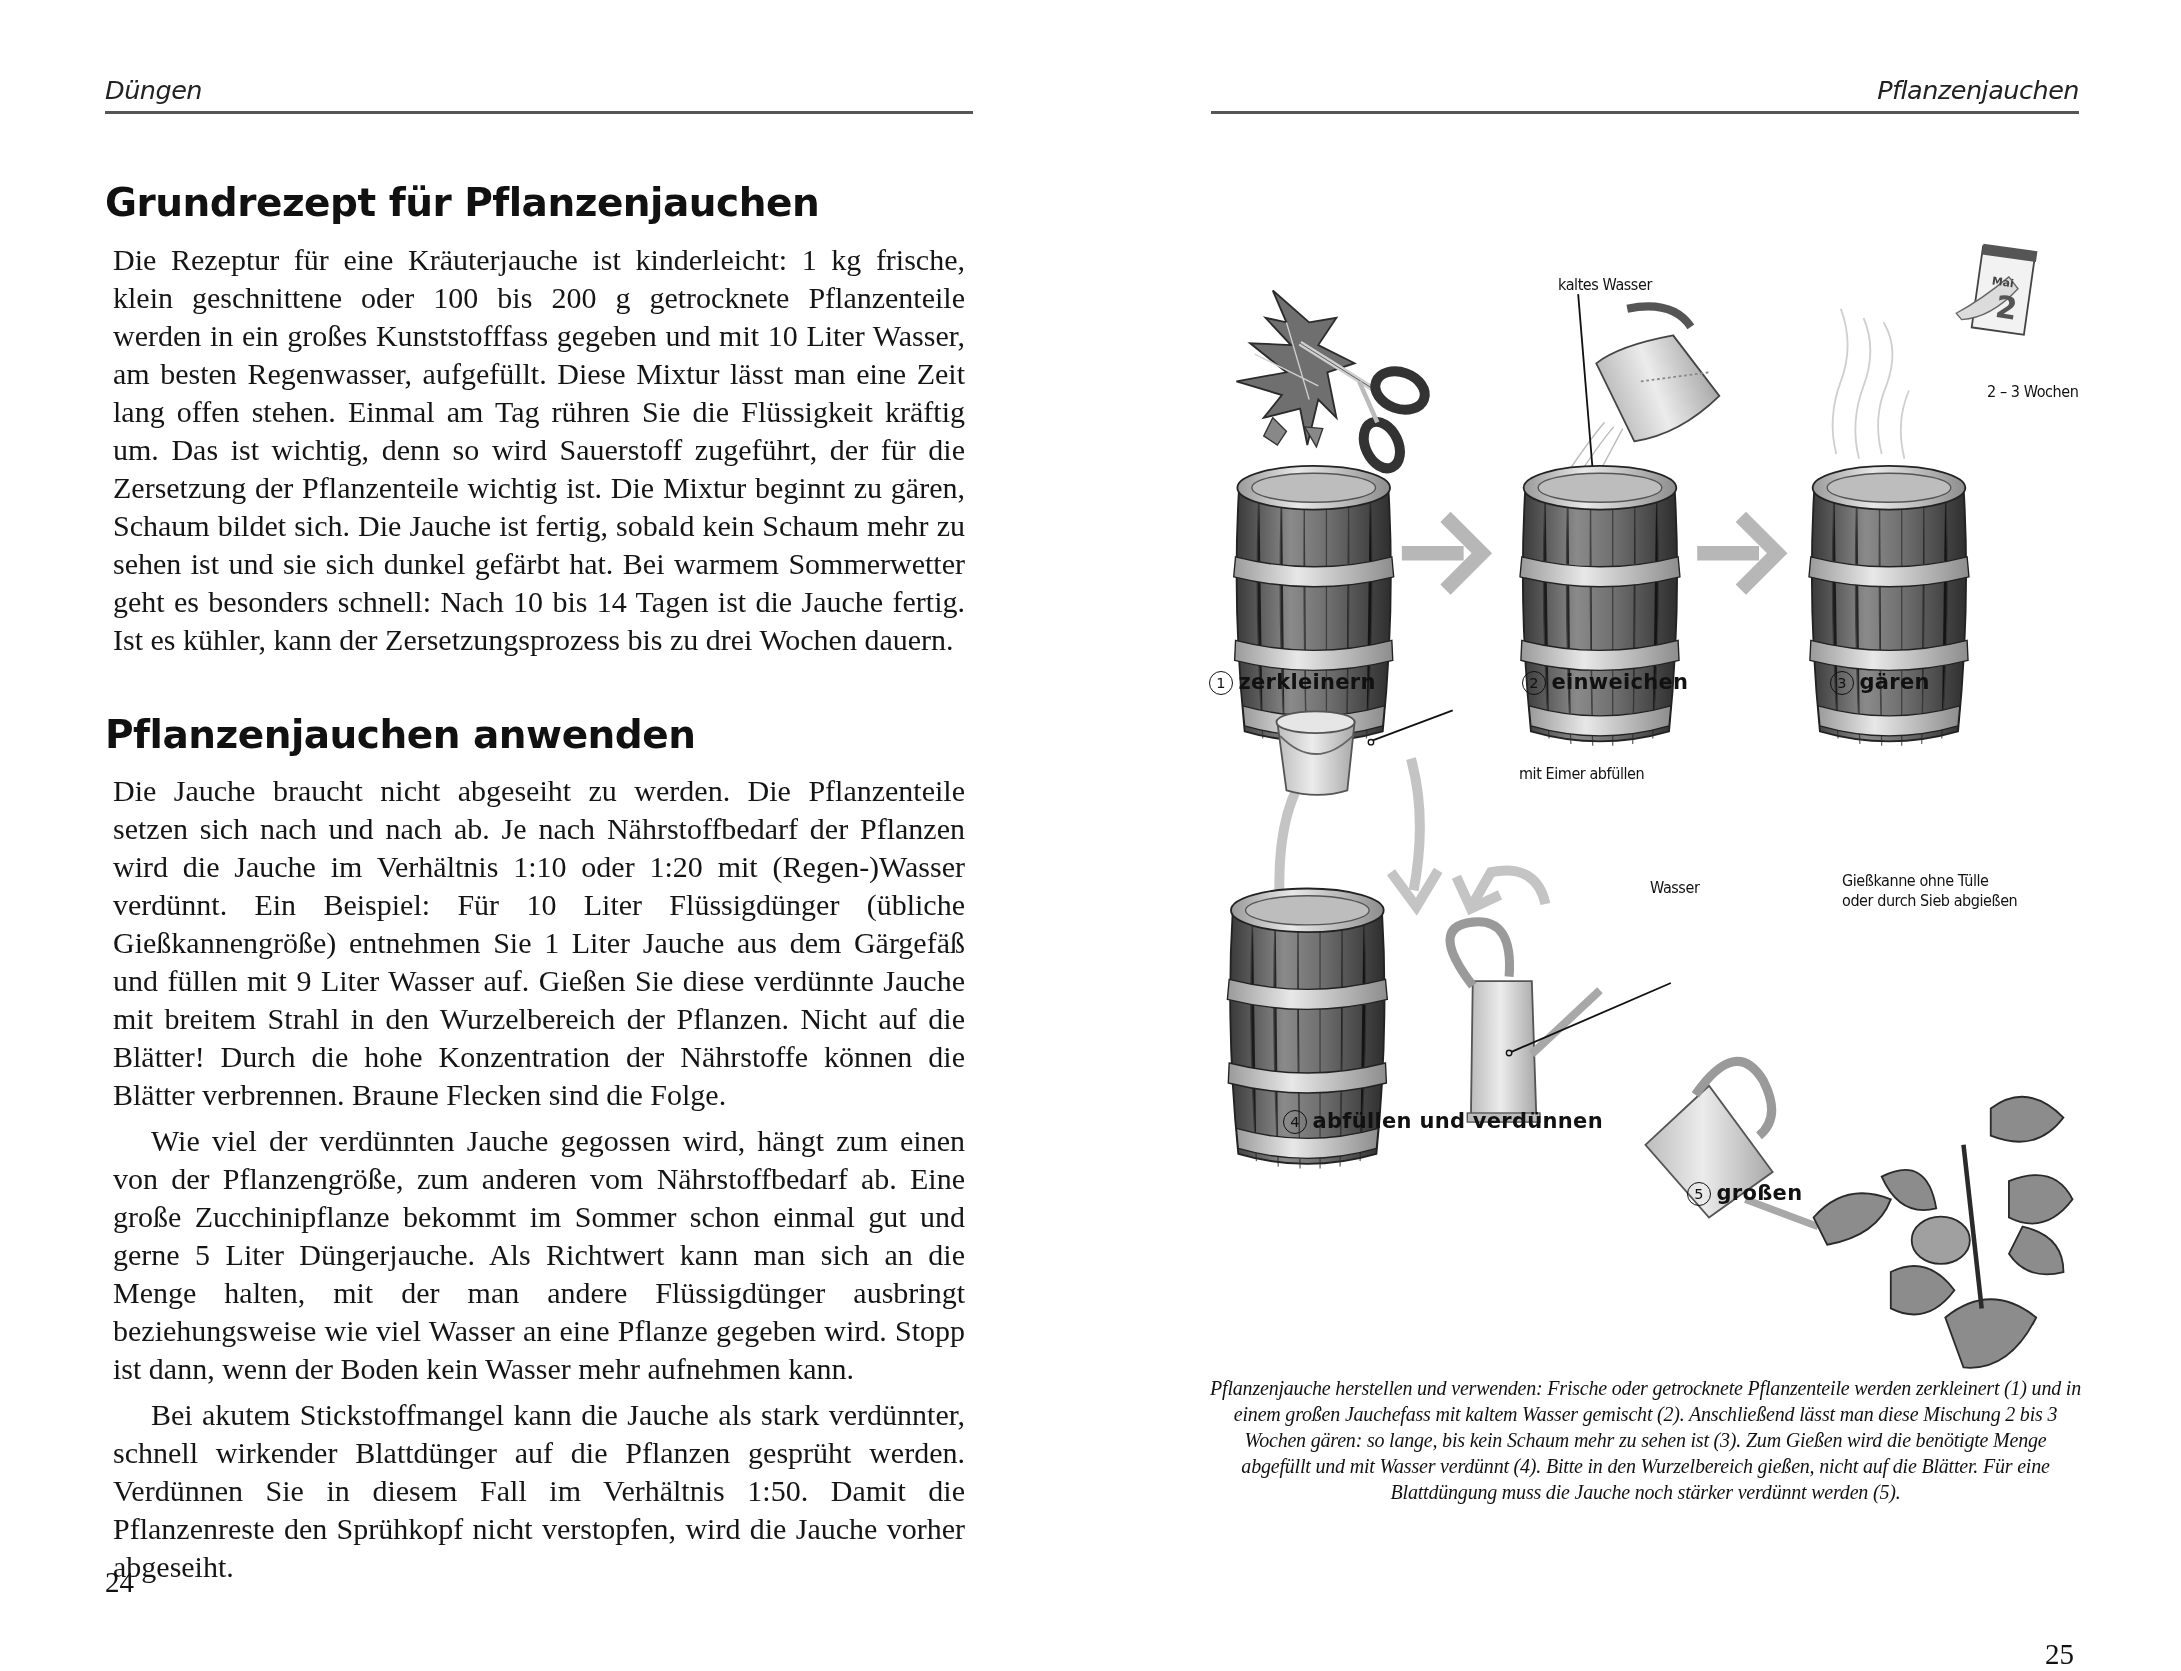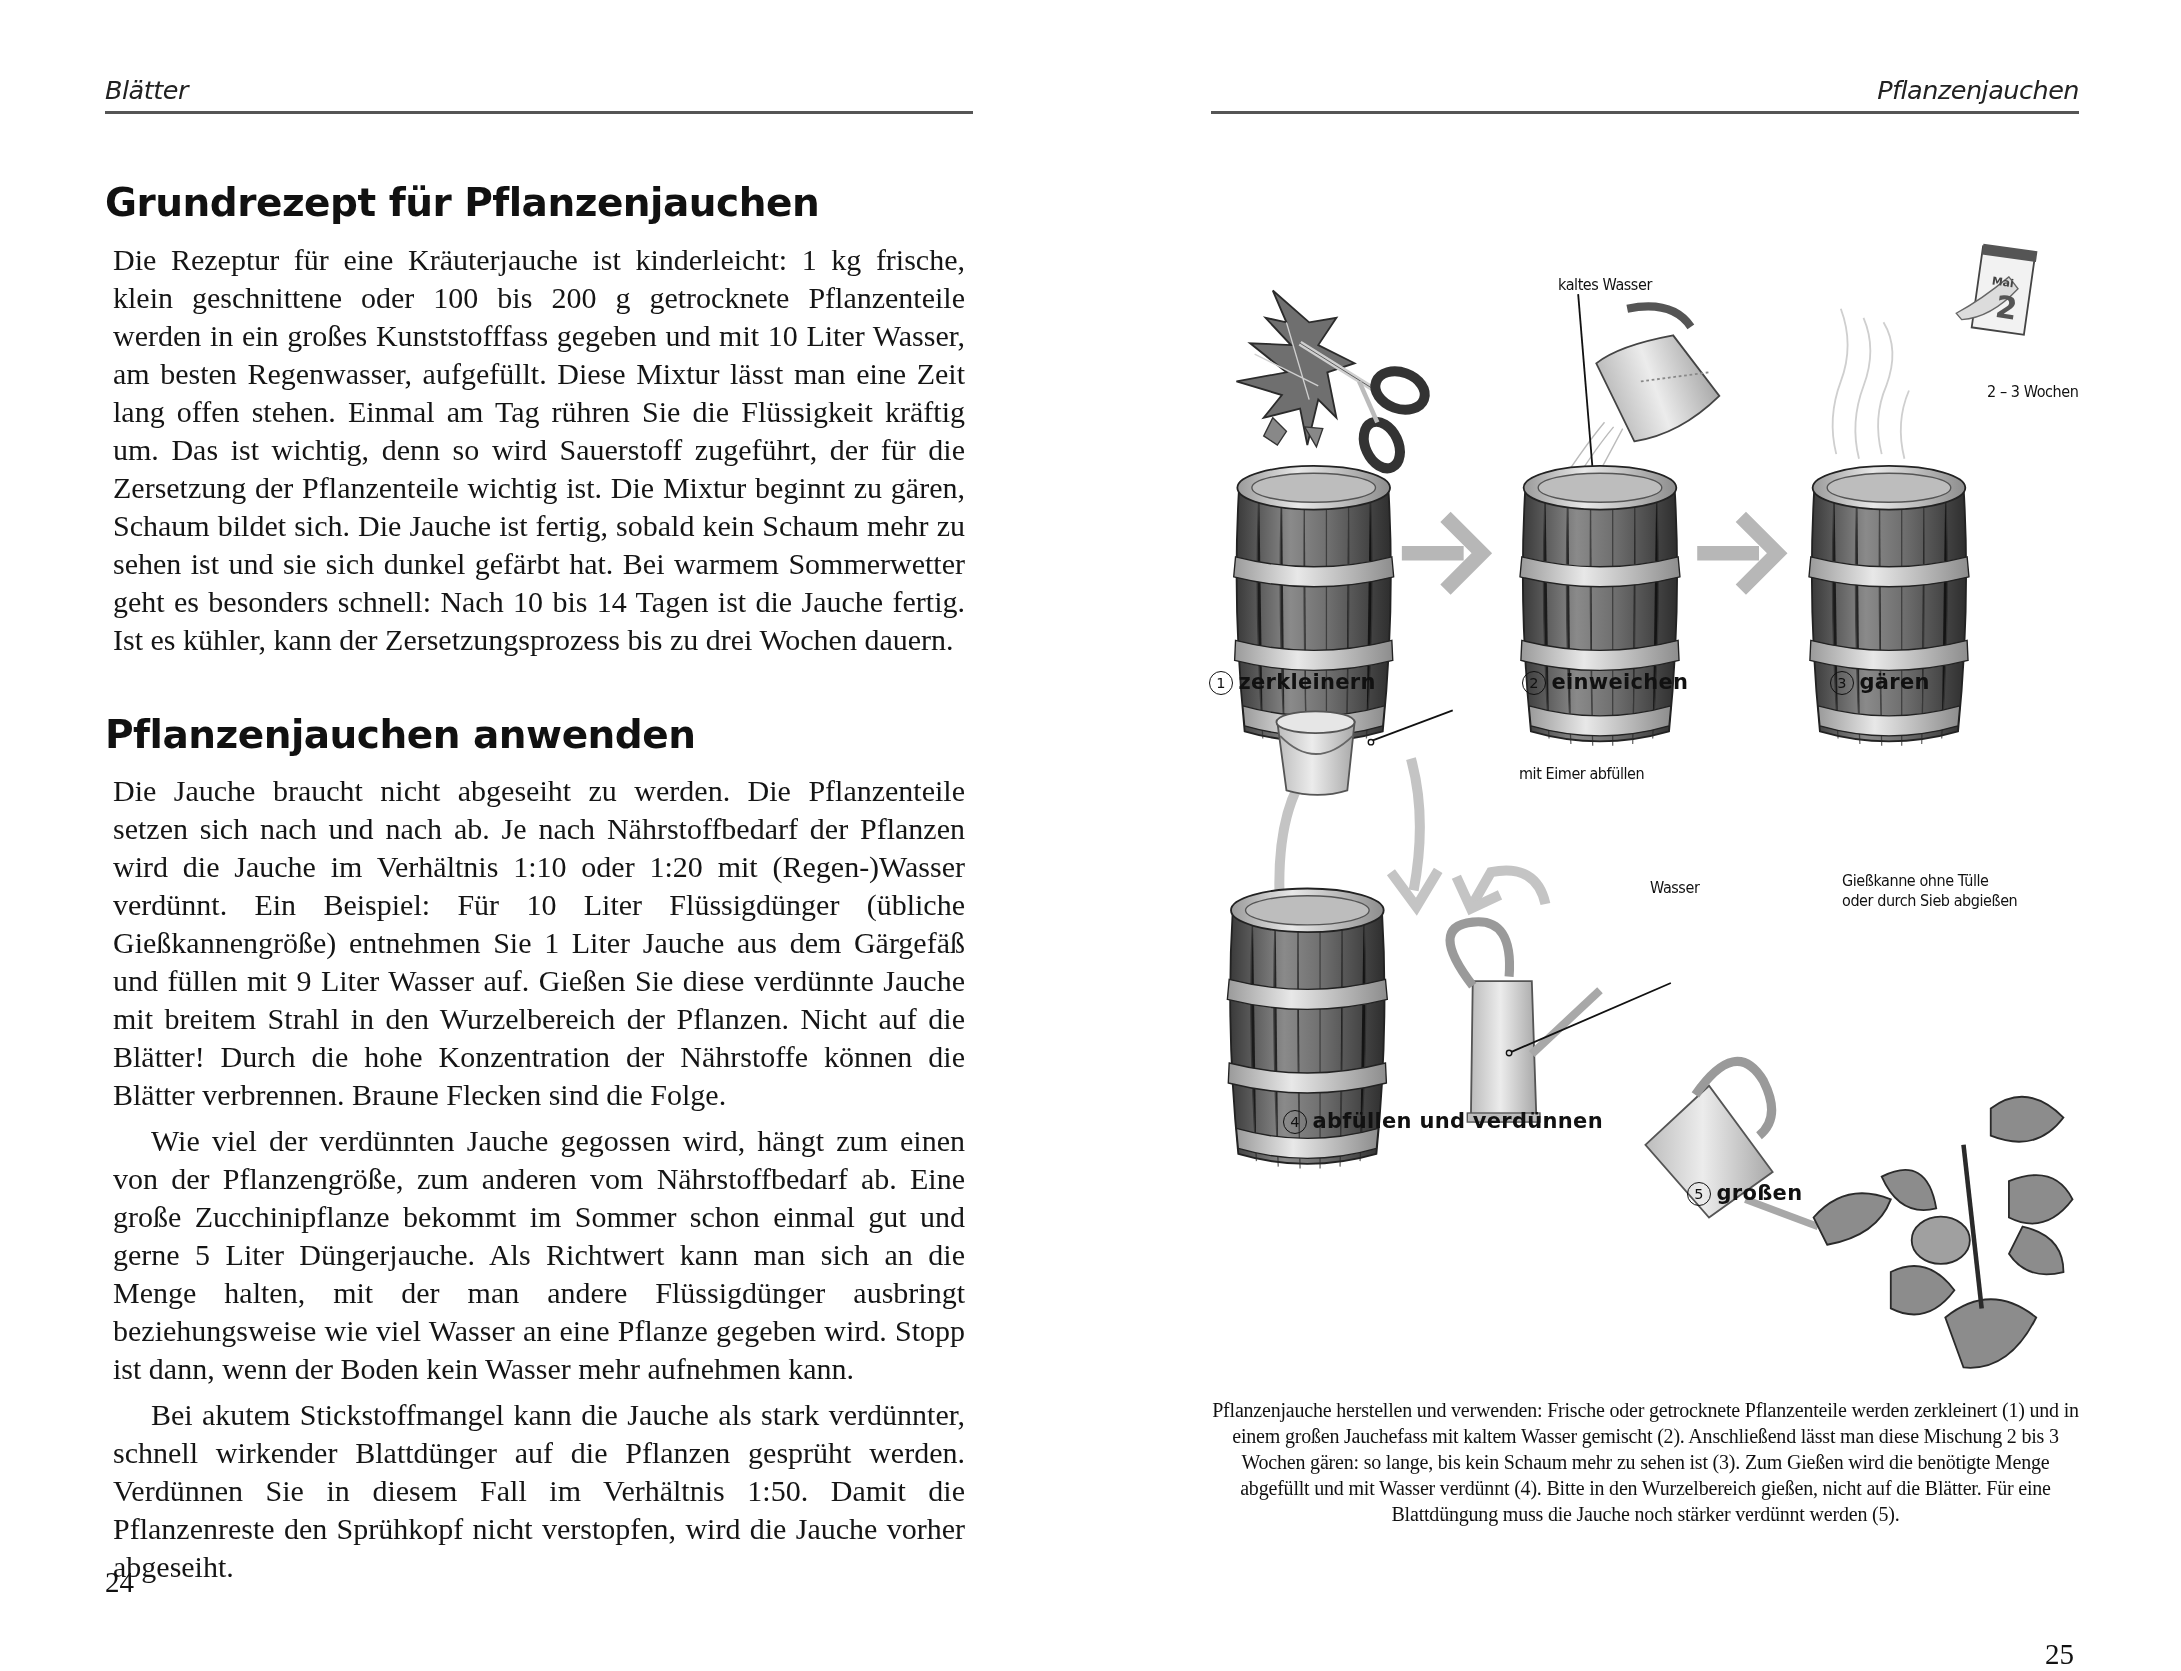--- a/index.html
+++ b/index.html
@@ -8,27 +8,27 @@
   .running-head { font-family:"DejaVu Sans", sans-serif; font-style:italic; font-size:25.5px; color:#222; letter-spacing:-0.5px; }
   .rule { height:2.7px; background:#555; }
   .h2 { font-family:"DejaVu Sans", sans-serif; font-weight:bold; font-size:39px; letter-spacing:-0.5px; color:#111; }
   .body-text { font-family:"Liberation Serif", serif; font-size:30px; line-height:38px; color:#151515; text-align:justify; width:868px; }
   .body-text p { margin:8px; }
   .body-text p.indent { text-indent:38px; }
   .pagenum { font-family:"Liberation Serif", serif; font-size:29px; color:#111; }
   .step-label { font-family:"DejaVu Sans", sans-serif; font-weight:bold; font-size:21px; color:#111; letter-spacing:0.3px; white-space:nowrap; }
   .circ { display:inline-block; width:22px; height:22px; border:1.8px solid #111; border-radius:50%; font-size:14.5px; line-height:22px; text-align:center; font-weight:normal; margin-right:5.5px; vertical-align:0.9px; }
   .callout { font-family:"DejaVu Sans", sans-serif; font-size:16.4px; color:#111; letter-spacing:-0.5px; white-space:nowrap; transform:scaleX(0.88); transform-origin:left top; line-height:20px; }
-  .caption { font-family:"Liberation Serif", serif; font-size:20px; line-height:26px; text-align:center; color:#111; width:873px; letter-spacing:-0.2px;margin-top:22px; }
+  .caption { font-family:"Liberation Serif", serif; font-style:italic; font-size:20px; line-height:26px; text-align:center; color:#111; width:873px; letter-spacing:-0.2px; }
   svg { overflow:visible; }
 </style>
 </head>
 <body>
 
-<div class="abs running-head" style="left:105px; top:75px;">Blätter</div>
+<div class="abs running-head" style="left:105px; top:75px;">Düngen</div>
 <div class="abs rule" style="left:105px; top:111px; width:868px;"></div>
 
 <div class="abs h2" style="left:105px; top:180px;">Grundrezept für Pflanzenjauchen</div>
 <div class="abs body-text" style="left:105px; top:233px;">
   <p>Die Rezeptur für eine Kräuterjauche ist kinderleicht: 1 kg frische, klein geschnittene oder 100 bis 200 g getrocknete Pflanzenteile werden in ein großes Kunststofffass gegeben und mit 10 Liter Wasser, am besten Regenwasser, aufgefüllt. Diese Mixtur lässt man eine Zeit lang offen stehen. Einmal am Tag rühren Sie die Flüssigkeit kräftig um. Das ist wichtig, denn so wird Sauerstoff zugeführt, der für die Zersetzung der Pflanzenteile wichtig ist. Die Mixtur beginnt zu gären, Schaum bildet sich. Die Jauche ist fertig, sobald kein Schaum mehr zu sehen ist und sie sich dunkel gefärbt hat. Bei warmem Sommerwetter geht es besonders schnell: Nach 10 bis 14 Tagen ist die Jauche fertig. Ist es kühler, kann der Zersetzungsprozess bis zu drei Wochen dauern.</p>
 </div>
 
 <div class="abs h2" style="left:105px; top:712px;">Pflanzenjauchen anwenden</div>
 <div class="abs body-text" style="left:105px; top:764px;">
   <p>Die Jauche braucht nicht abgeseiht zu werden. Die Pflanzenteile setzen sich nach und nach ab. Je nach Nährstoffbedarf der Pflanzen wird die Jauche im Verhältnis 1:10 oder 1:20 mit (Regen-)Wasser verdünnt. Ein Beispiel: Für 10 Liter Flüssigdünger (übliche Gießkannengröße) entnehmen Sie 1 Liter Jauche aus dem Gärgefäß und füllen mit 9 Liter Wasser auf. Gießen Sie diese verdünnte Jauche mit breitem Strahl in den Wurzelbereich der Pflanzen. Nicht auf die Blätter! Durch die hohe Konzentration der Nährstoffe können die Blätter verbrennen. Braune Flecken sind die Folge.</p>

